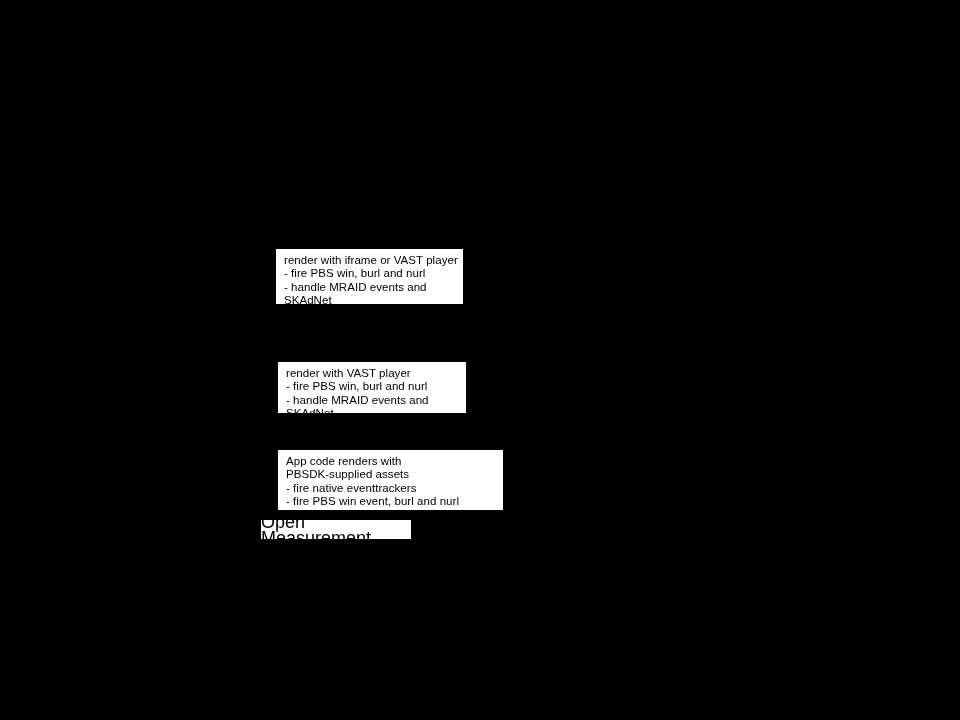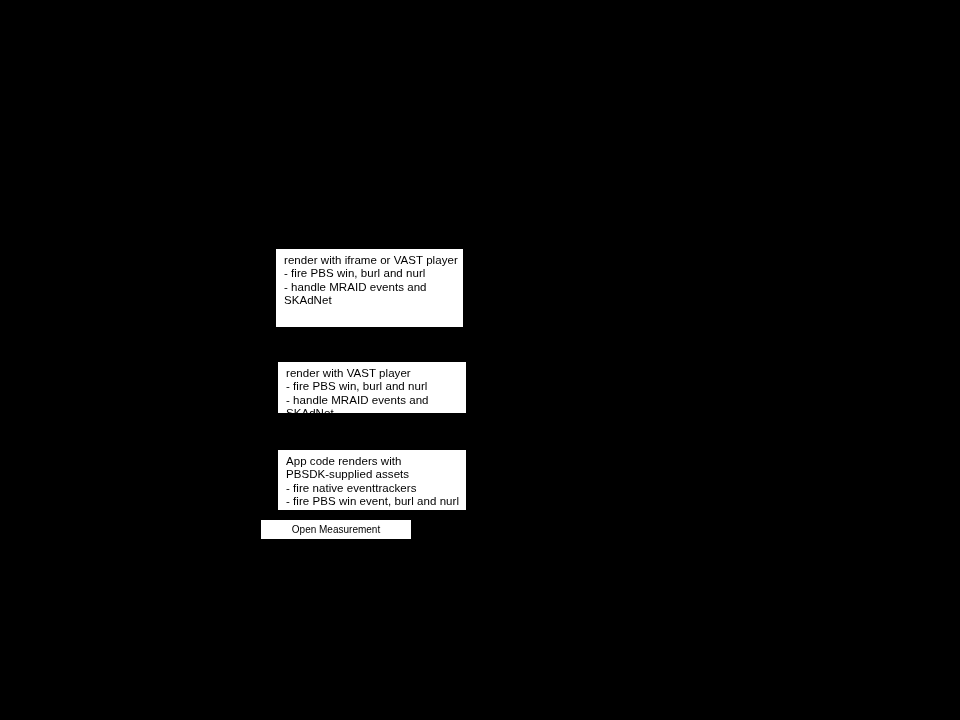--- a/index.html
+++ b/index.html
@@ -36,39 +36,39 @@
   }
   .button-box {
     position: absolute;
     background: #ffffff;
     color: #000000;
     box-sizing: border-box;
     border: 1px solid #000000;
     display: flex;
     align-items: center;
     justify-content: center;
-    font-size: 10px;
+    font-size: 18px;
     line-height: 16px;
   }
 </style>
 </head>
 <body>
 
 <div class="canvas">
 
-  <div class="note-box" style="left:276px; top:249px; width:187px; height:78px;">render with iframe or VAST player
+  <div class="note-box" style="left:276px; top:249px; width:187px; height:55px;">render with iframe or VAST player
 - fire PBS win, burl and nurl
 - handle MRAID events and
 SKAdNet</div>
 
   <div class="note-box" style="left:278px; top:362px; width:188px; height:51px;">render with VAST player
  - fire PBS win, burl and nurl
  - handle MRAID events and
 SKAdNet</div>
 
-  <div class="note-box" style="left:278px; top:450px; width:188px; height:60px;">App code renders with
+  <div class="note-box" style="left:278px; top:450px; width:225px; height:60px;">App code renders with
 PBSDK-supplied assets
 - fire native eventtrackers
 - fire PBS win event, burl and nurl</div>
 
   <div class="button-box" style="left:260px; top:519px; width:152px; height:21px;">Open Measurement</div>
 
 </div>
 
 </body></html>

